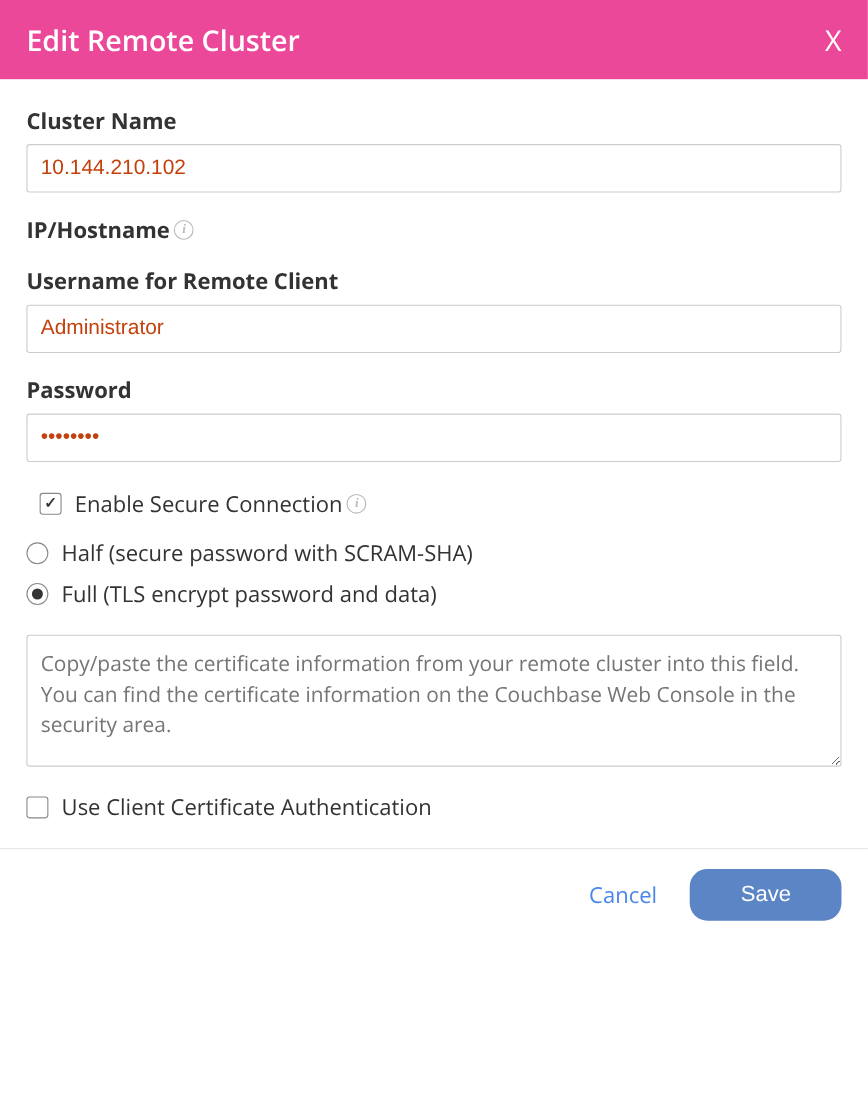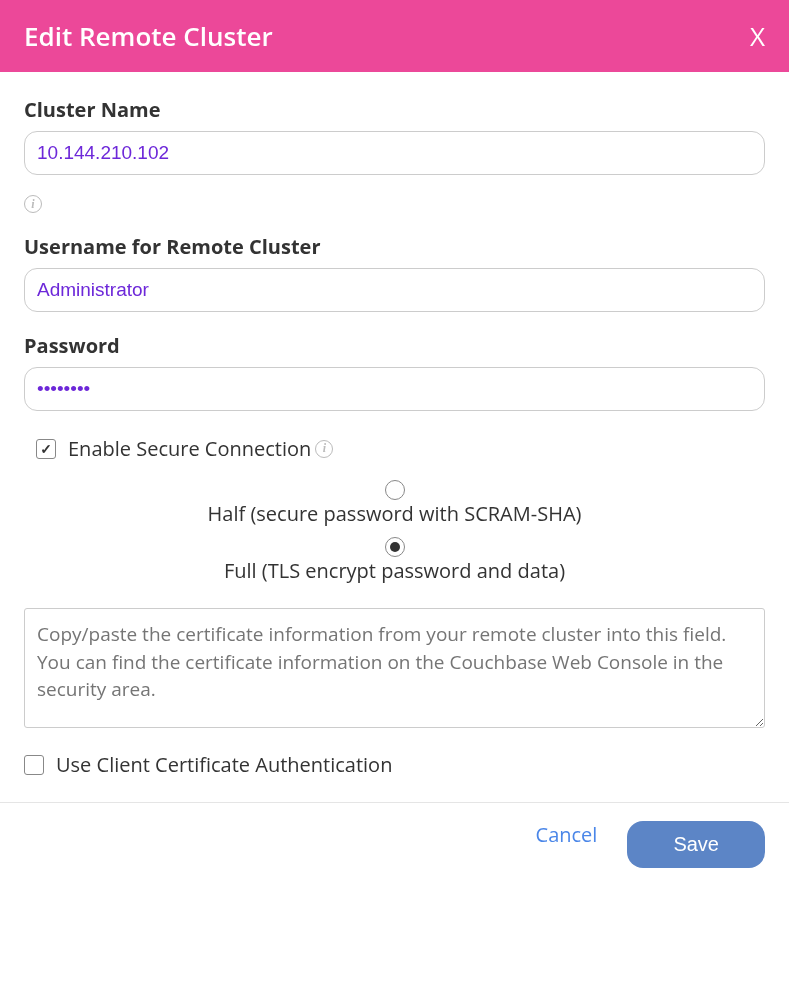--- a/index.html
+++ b/index.html
@@ -51,22 +51,22 @@
       margin-bottom: 8px;
     }
     .label-row .form-label {
       margin-bottom: 0;
     }
     .text-input {
       width: 100%;
       padding: 10px 12px;
       font-size: 19px;
       border: 1px solid #ccc;
-      border-radius: 13px;
-      color: #6d28d9;
+      border-radius: 3px;
+      color: #c2410c;
       background: #fff;
     }
     .text-input::placeholder {
       color: #888;
     }
     .info-icon {
       display: inline-flex;
       align-items: center;
       justify-content: center;
       width: 18px;
@@ -114,23 +114,23 @@
     .checkbox-label {
       font-size: 20px;
       color: #333;
     }
     .radio-group {
       margin-top: 6px;
     }
     .radio-row {
       display: flex;
       align-items: center;
+      gap: 12px;
       margin-bottom: 10px;
       cursor: pointer;
-      flex-direction: column;
     }
     .radio-circle {
       width: 20px;
       height: 20px;
       border: 1.5px solid #888;
       border-radius: 50%;
       display: inline-flex;
       align-items: center;
       justify-content: center;
       flex-shrink: 0;
@@ -157,21 +157,21 @@
       resize: both;
       font-family: inherit;
       line-height: 1.45;
       margin-top: 14px;
     }
     .dialog-footer {
       border-top: 1px solid #e5e5e5;
       padding: 18px 24px;
       display: flex;
       justify-content: flex-end;
-      align-items: flex-start;
+      align-items: center;
       gap: 30px;
     }
     .cancel-link {
       color: #4a86e8;
       font-size: 20px;
       cursor: pointer;
     }
     .save-btn {
       background: #5c85c6;
       color: #fff;
@@ -197,26 +197,27 @@
 
 <div class="dialog-body">
 
   <div class="form-group">
     <label class="form-label">Cluster Name</label>
     <input type="text" class="text-input" value="10.144.210.102" style="">
   </div>
 
   <div class="form-group">
     <div class="label-row">
+      <label class="form-label">IP/Hostname</label>
       <span class="info-icon">i</span>
     </div>
   </div>
 
   <div class="form-group">
-    <label class="form-label">Username for Remote Cluster</label>
+    <label class="form-label">Username for Remote Client</label>
     <input type="text" class="text-input" value="Administrator" style="">
   </div>
 
   <div class="form-group">
     <label class="form-label">Password</label>
     <input type="text" class="text-input" value="••••••••" style="">
   </div>
 
   <div class="checkbox-row">
     <span class="checkbox-box checked"></span>

